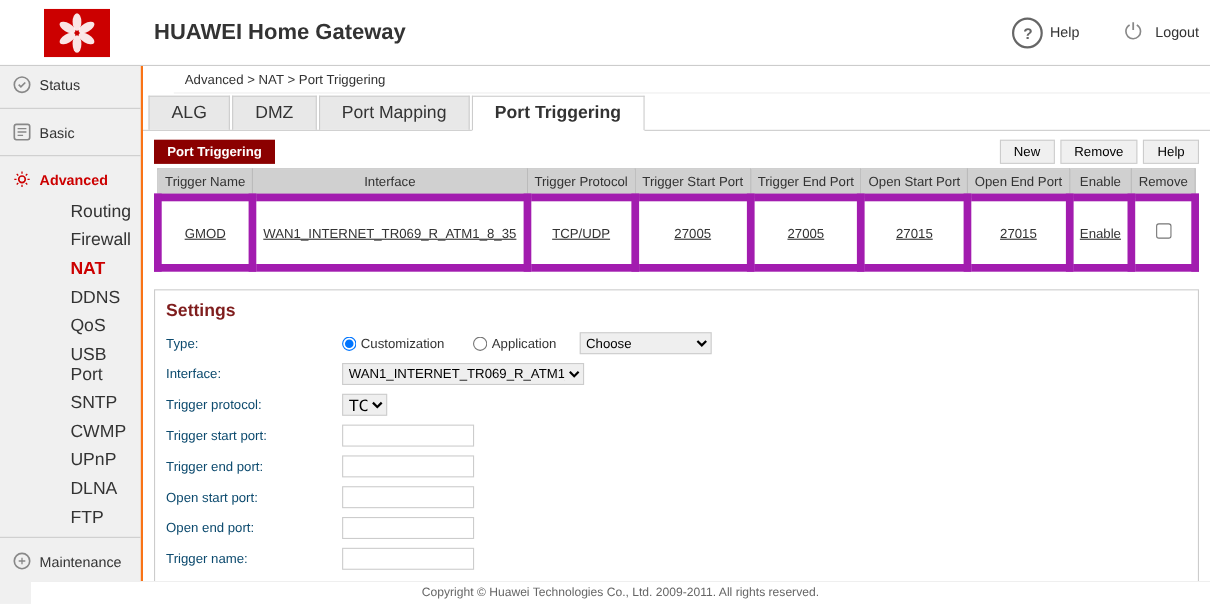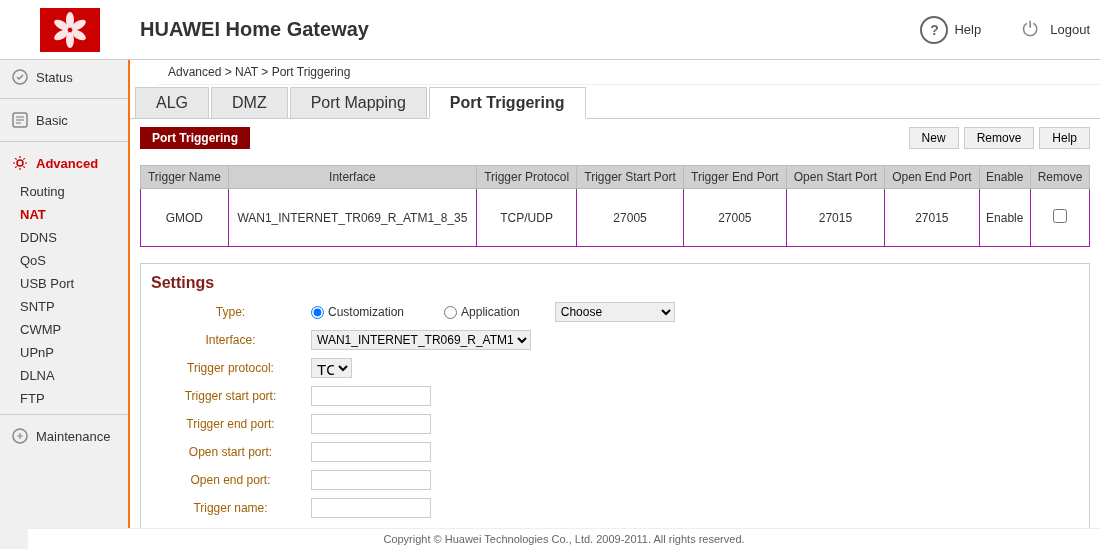--- a/index.html
+++ b/index.html
@@ -15,21 +15,21 @@
     .logout-icon { width: 28px; height: 28px; display: flex; align-items: center; justify-content: center; font-size: 18px; color: #888; }
 
     
     #main-layout { display: flex; height: calc(549px - 60px); }
 
     
     #sidebar { width: 130px; background: #f0f0f0; border-right: 2px solid #f97316; flex-shrink: 0; overflow-y: auto; }
     .sidebar-item { display: flex; align-items: center; gap: 6px; padding: 7px 10px; cursor: pointer; font-size: 13px; color: #333; }
     .sidebar-item.active { color: #c00; font-weight: bold; }
     .sidebar-icon { width: 20px; height: 20px; display: flex; align-items: center; justify-content: center; }
-    .sidebar-sub { padding: 4px 10px 4px 20px; cursor: pointer; font-size: 13px; color: #333; }
+    .sidebar-sub { padding: 4px 10px 4px 20px; cursor: pointer; font-size: 16px; color: #333; margin-left: 44px; }
     .sidebar-sub.active { color: #c00; font-weight: bold; }
     .sidebar-divider { border-bottom: 1px solid #ccc; margin: 4px 0; }
 
     
     #content { flex: 1; overflow-y: auto; padding: 0; background: #fff; }
 
     
     #breadcrumb { padding: 5px 10px; font-size: 12px; color: #333; border-bottom: 1px solid #eee; margin-left: 28px; }
 
     
@@ -38,34 +38,34 @@
     .tab.active { background: #fff; border-bottom: 1px solid #fff; font-weight: bold; color: #333; margin-bottom: -1px; }
 
     
     #table-area { padding: 8px 10px; }
     #table-header-bar { display: flex; align-items: center; margin-bottom: 0; }
     .section-title { background: #8b0000; color: #fff; padding: 4px 12px; font-size: 12px; font-weight: bold; }
     .action-buttons { margin-left: auto; display: flex; gap: 5px; }
     .action-btn { padding: 3px 12px; font-size: 12px; background: #f0f0f0; border: 1px solid #ccc; cursor: pointer; }
 
     
-    #data-table { width: 100%; border-collapse: collapse; font-size: 12px; margin-top: 16px; }
+    #data-table { width: 100%; border-collapse: collapse; font-size: 12px; margin-top: 4px; }
     #data-table th { background: #d0d0d0; border: 1px solid #bbb; padding: 4px 6px; text-align: center; font-weight: normal; }
-    #data-table td { border: 1px solid #a21caf; padding: 20px 6px; text-align: center; }
+    #data-table td { border: 7px solid #a21caf; padding: 20px 6px; text-align: center; text-decoration: underline; }
     #data-table tr:nth-child(even) td { background: #f8f8f8; }
 
     
     #settings-area { margin: 8px 10px; border: 1px solid #ccc; padding: 10px; }
     .settings-title { font-size: 16px; font-weight: bold; margin-bottom: 10px; color: #7f1d1d; }
     .form-row { display: flex; align-items: center; margin-bottom: 8px; }
-    .form-label { width: 160px; text-align: center; padding-right: 1px; color: #a16207; font-size: 12px; }
+    .form-label { width: 160px; text-align: left; padding-right: 1px; color: #0c4a6e; font-size: 12px; }
     .form-control { flex: 1; }
     .form-control input[type="text"] { width: 120px; height: 20px; border: 1px solid #ccc; padding: 2px 4px; font-size: 12px; }
     .form-control select { height: 20px; font-size: 12px; border: 1px solid #ccc; padding: 1px; }
-    .radio-group { display: flex; align-items: center; gap: 20px; }
+    .radio-group { display: flex; align-items: center; gap: 6px; }
     .radio-item { display: flex; align-items: center; gap: 4px; cursor: pointer; }
 
     
     #submit-area { display: flex; justify-content: center; padding: 10px; }
     #submit-btn { padding: 4px 20px; font-size: 12px; background: #f0f0f0; border: 1px solid #ccc; cursor: pointer; }
 
     
     #footer { position: fixed; bottom: 0; left: 0; right: 0; text-align: center; font-size: 11px; color: #666; padding: 4px; border-top: 1px solid #eee; background: #fff; margin-left: 28px; }
 
     
@@ -136,20 +136,21 @@
       <div class="sidebar-icon">
         <svg width="18" height="18" viewBox="0 0 18 18">
             <circle cx="9" cy="9" r="3" fill="none" stroke="#c00" stroke-width="1.5"></circle>
             <path d="M9 2v2M9 14v2M2 9h2M14 9h2M4.2 4.2l1.4 1.4M12.4 12.4l1.4 1.4M4.2 13.8l1.4-1.4M12.4 5.6l1.4-1.4" stroke="#c00" stroke-width="1.2"></path>
           </svg>
       </div>
       <span style="color:#c00;font-weight:bold;">Advanced</span>
     </div>
 
     <div class="sidebar-sub">Routing</div>
+    <div class="sidebar-sub">Firewall</div>
     <div class="sidebar-sub active" style="color:#c00;font-weight:bold;">NAT</div>
     <div class="sidebar-sub">DDNS</div>
     <div class="sidebar-sub">QoS</div>
     <div class="sidebar-sub">USB Port</div>
     <div class="sidebar-sub">SNTP</div>
     <div class="sidebar-sub">CWMP</div>
     <div class="sidebar-sub">UPnP</div>
     <div class="sidebar-sub">DLNA</div>
     <div class="sidebar-sub">FTP</div>
     <div class="sidebar-divider"></div>

